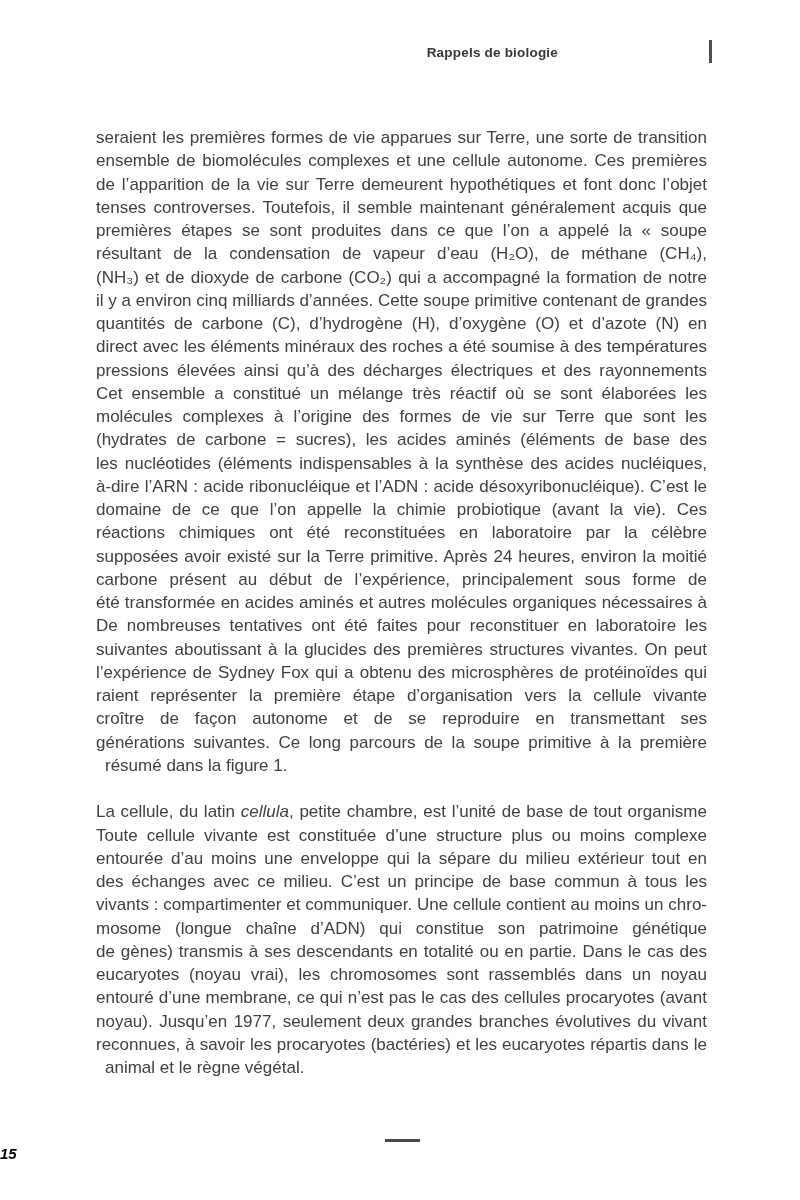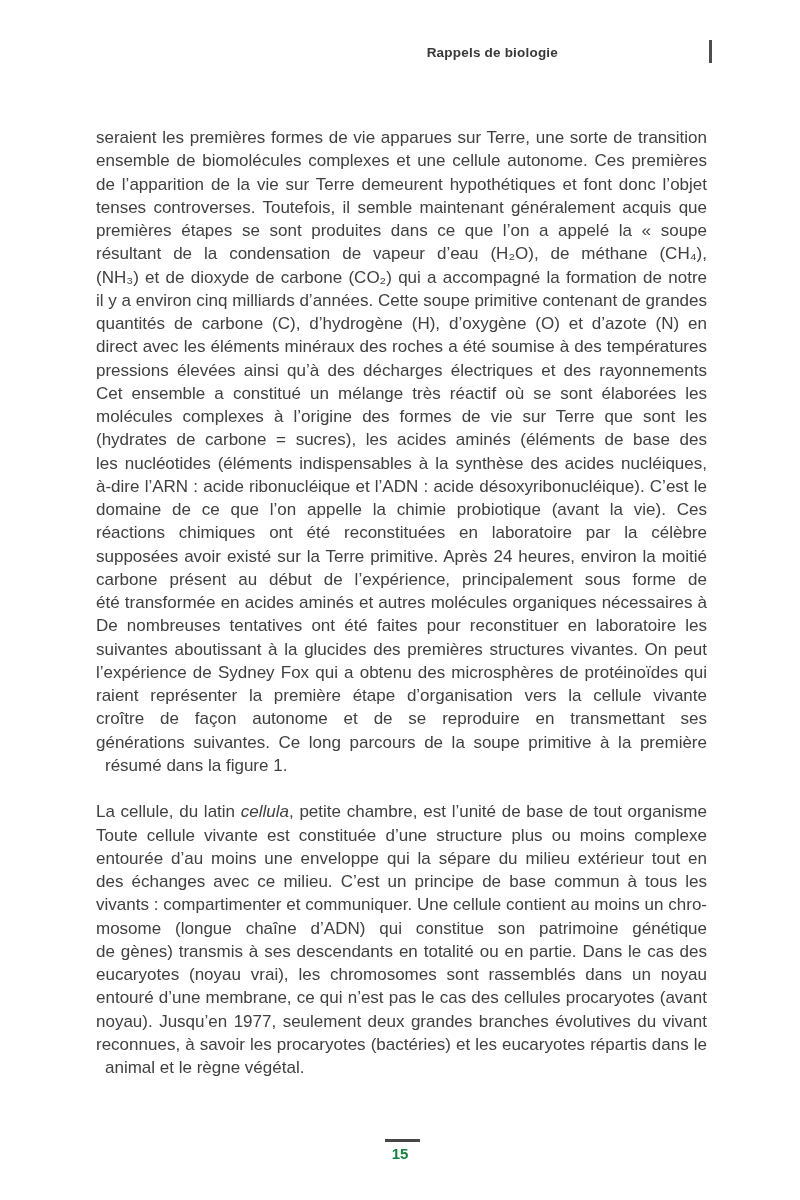--- a/index.html
+++ b/index.html
@@ -55,24 +55,24 @@
   .foot-rule {
     position: absolute;
     left: 385px; top: 1139px;
     width: 35px; height: 3px;
     background: #474747;
   }
   .page-num {
     position: absolute;
     left: 0; top: 1145px;
     width: 800px;
-    text-align: center;
     font-size: 15px;
     font-weight: 700;
-    color: #15803d;
+    font-style: italic;
+    color: #000000;
   }
 </style>
 </head>
 <body>
 
 <div class="page">
 
   <div class="running-head">Rappels de biologie</div>
   <div class="head-bar"></div>
 

